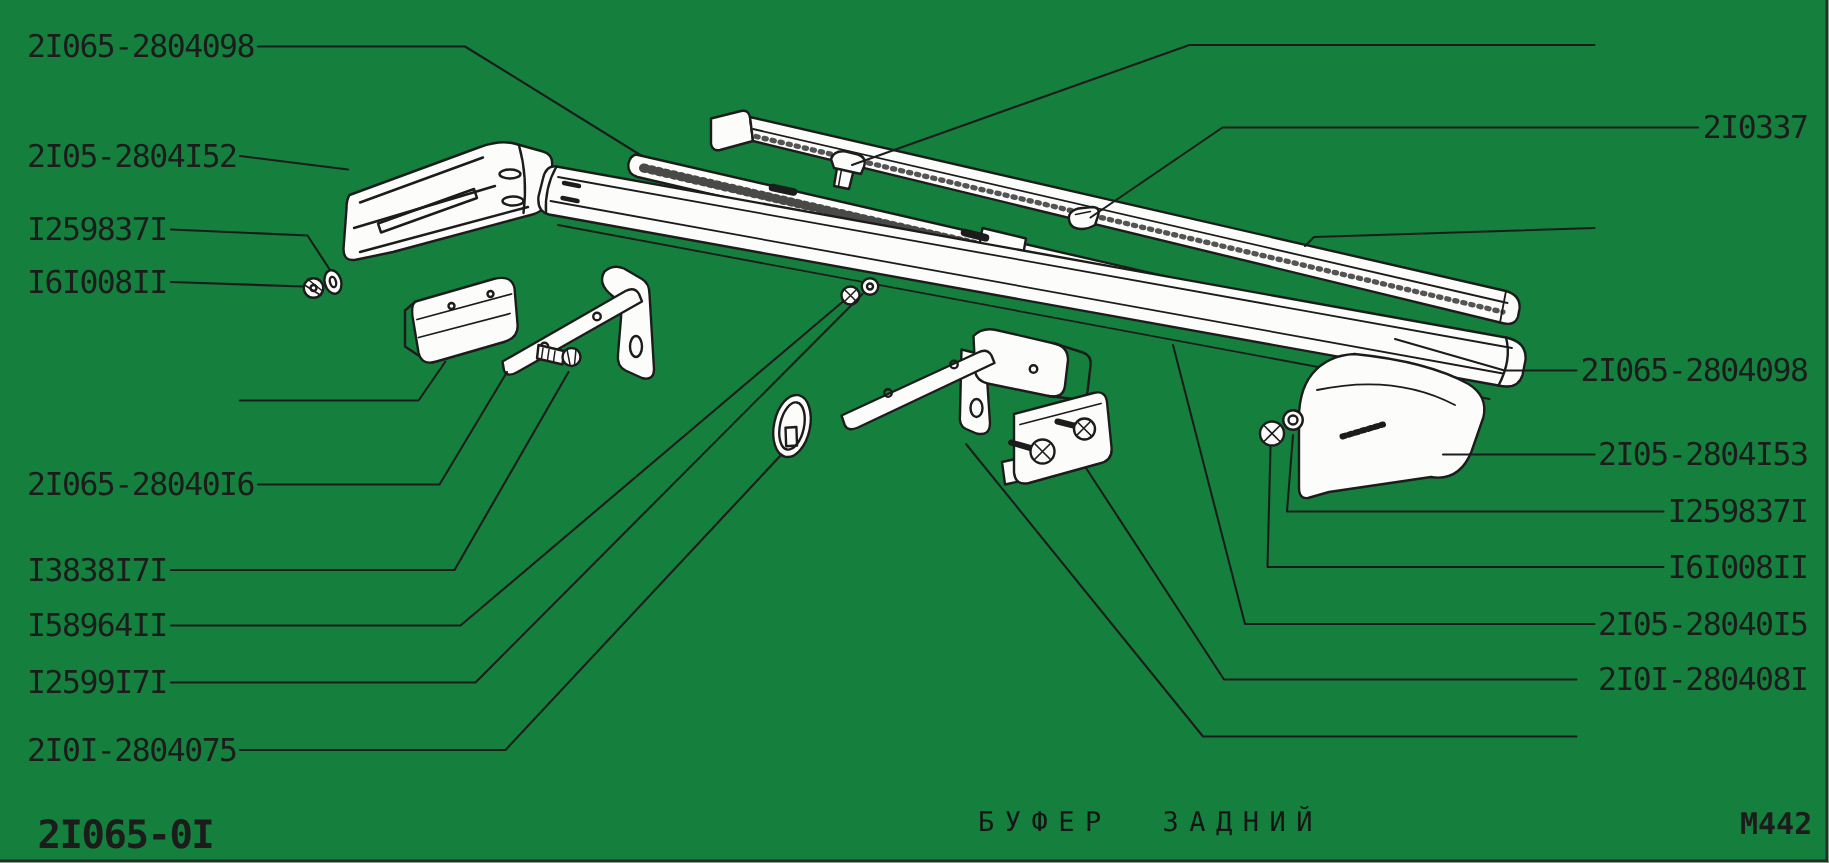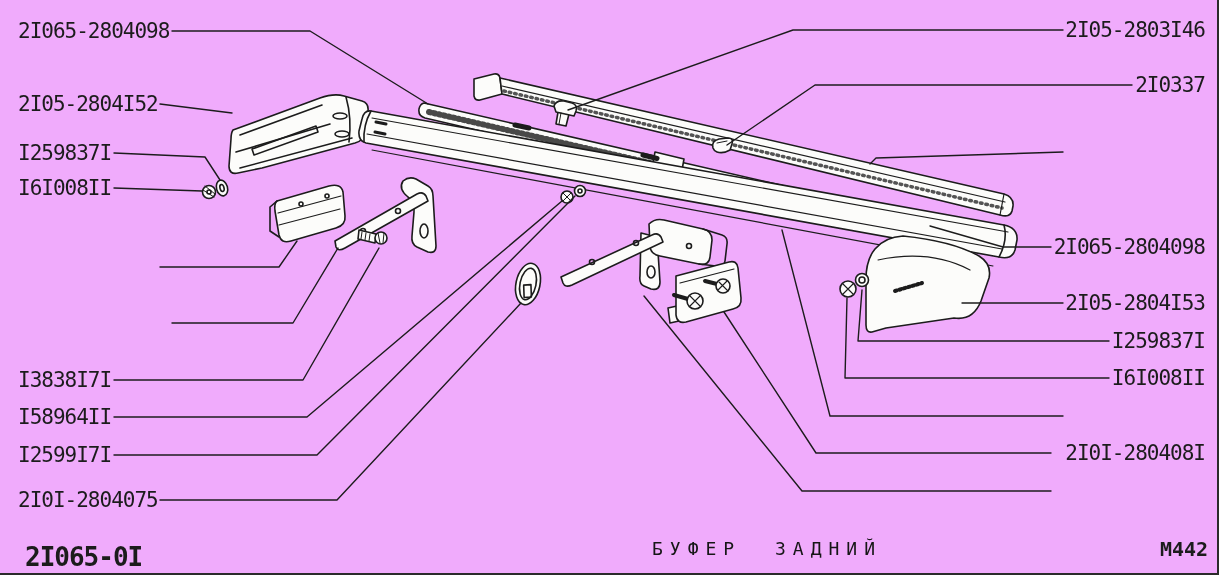--- a/index.html
+++ b/index.html
@@ -1,19 +1,19 @@
 <!DOCTYPE html>
 <html><head>
 <meta charset="utf-8">
 <style>
   html,body{margin:0;padding:0;background:#e8e8e6;}
   #page{
     position:relative;
     width:1219px;height:575px;
-    background:#f0abfc;
+    background:#15803d;
     overflow:hidden;
     font-family:"DejaVu Sans Mono","Liberation Mono",monospace;
     color:#1c1c1c;
   }
   .lbl{
     position:absolute;
     font-size:21px;
     line-height:22px;
     letter-spacing:-1px;
     white-space:nowrap;
@@ -204,31 +204,32 @@
       <polyline points="1063,416 830,416 782,230"></polyline>
       <polyline points="1051,453 816,453 724,312"></polyline>
       <polyline points="1051,491 802,491 644,296"></polyline>
     </g>
   </svg>
 
   <div class="lbl" style="left:18px;top:20px">2I065-2804098</div>
   <div class="lbl" style="left:18px;top:93px">2I05-2804I52</div>
   <div class="lbl" style="left:18px;top:142px">I259837I</div>
   <div class="lbl" style="left:18px;top:177px">I6I008II</div>
+  <div class="lbl" style="left:18px;top:312px">2I065-28040I6</div>
   <div class="lbl" style="left:18px;top:369px">I3838I7I</div>
   <div class="lbl" style="left:18px;top:406px">I58964II</div>
   <div class="lbl" style="left:18px;top:444px">I2599I7I</div>
   <div class="lbl" style="left:18px;top:489px">2I0I-2804075</div>
 
-  <div class="lbl right" style="right:14px;top:19px">2I05-2803I46</div>
   <div class="lbl right" style="right:14px;top:74px">2I0337</div>
   <div class="lbl right" style="right:14px;top:236px">2I065-2804098</div>
   <div class="lbl right" style="right:14px;top:292px">2I05-2804I53</div>
   <div class="lbl right" style="right:14px;top:330px">I259837I</div>
   <div class="lbl right" style="right:14px;top:367px">I6I008II</div>
+  <div class="lbl right" style="right:14px;top:405px">2I05-28040I5</div>
   <div class="lbl right" style="right:14px;top:442px">2I0I-280408I</div>
 
   <div class="footer-left">2I065-0I</div>
   <div class="caption">БУФЕР ЗАДНИЙ</div>
   <div class="footer-right">M442</div>
 
   <div class="edge-right"></div>
   <div class="edge-bottom"></div>
 </div>
 

